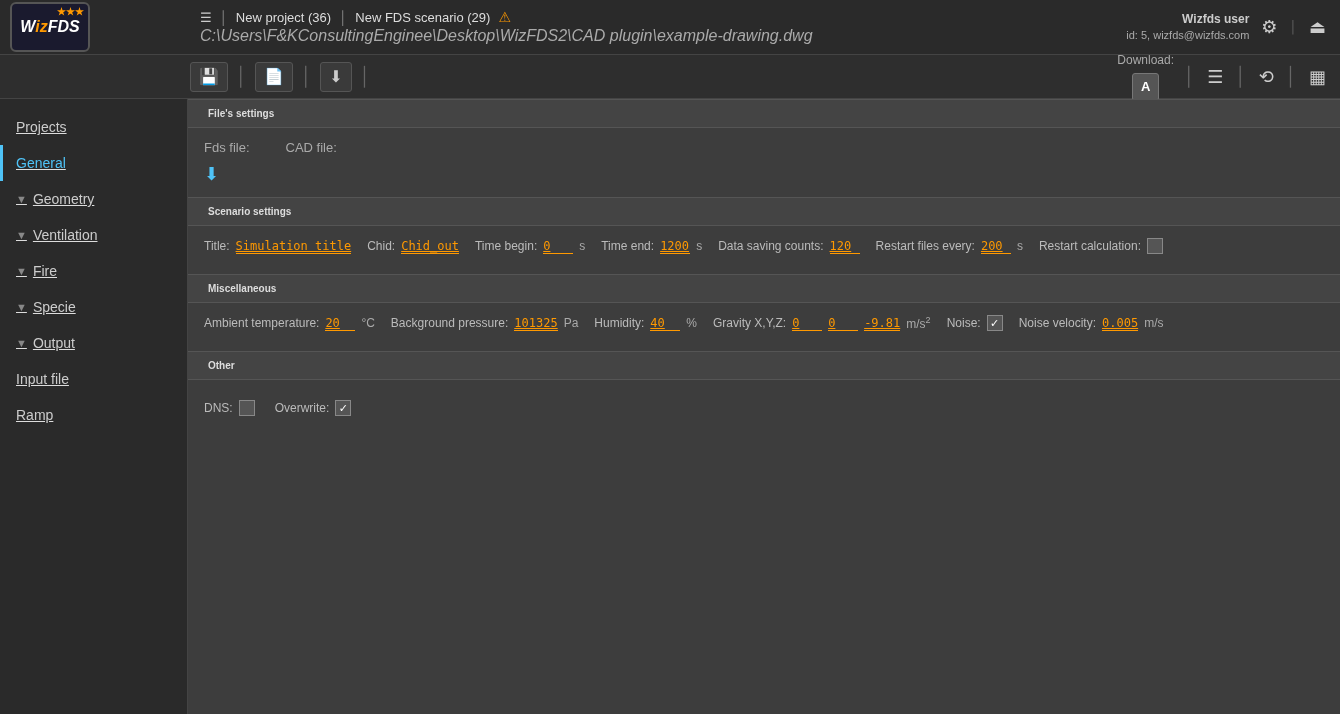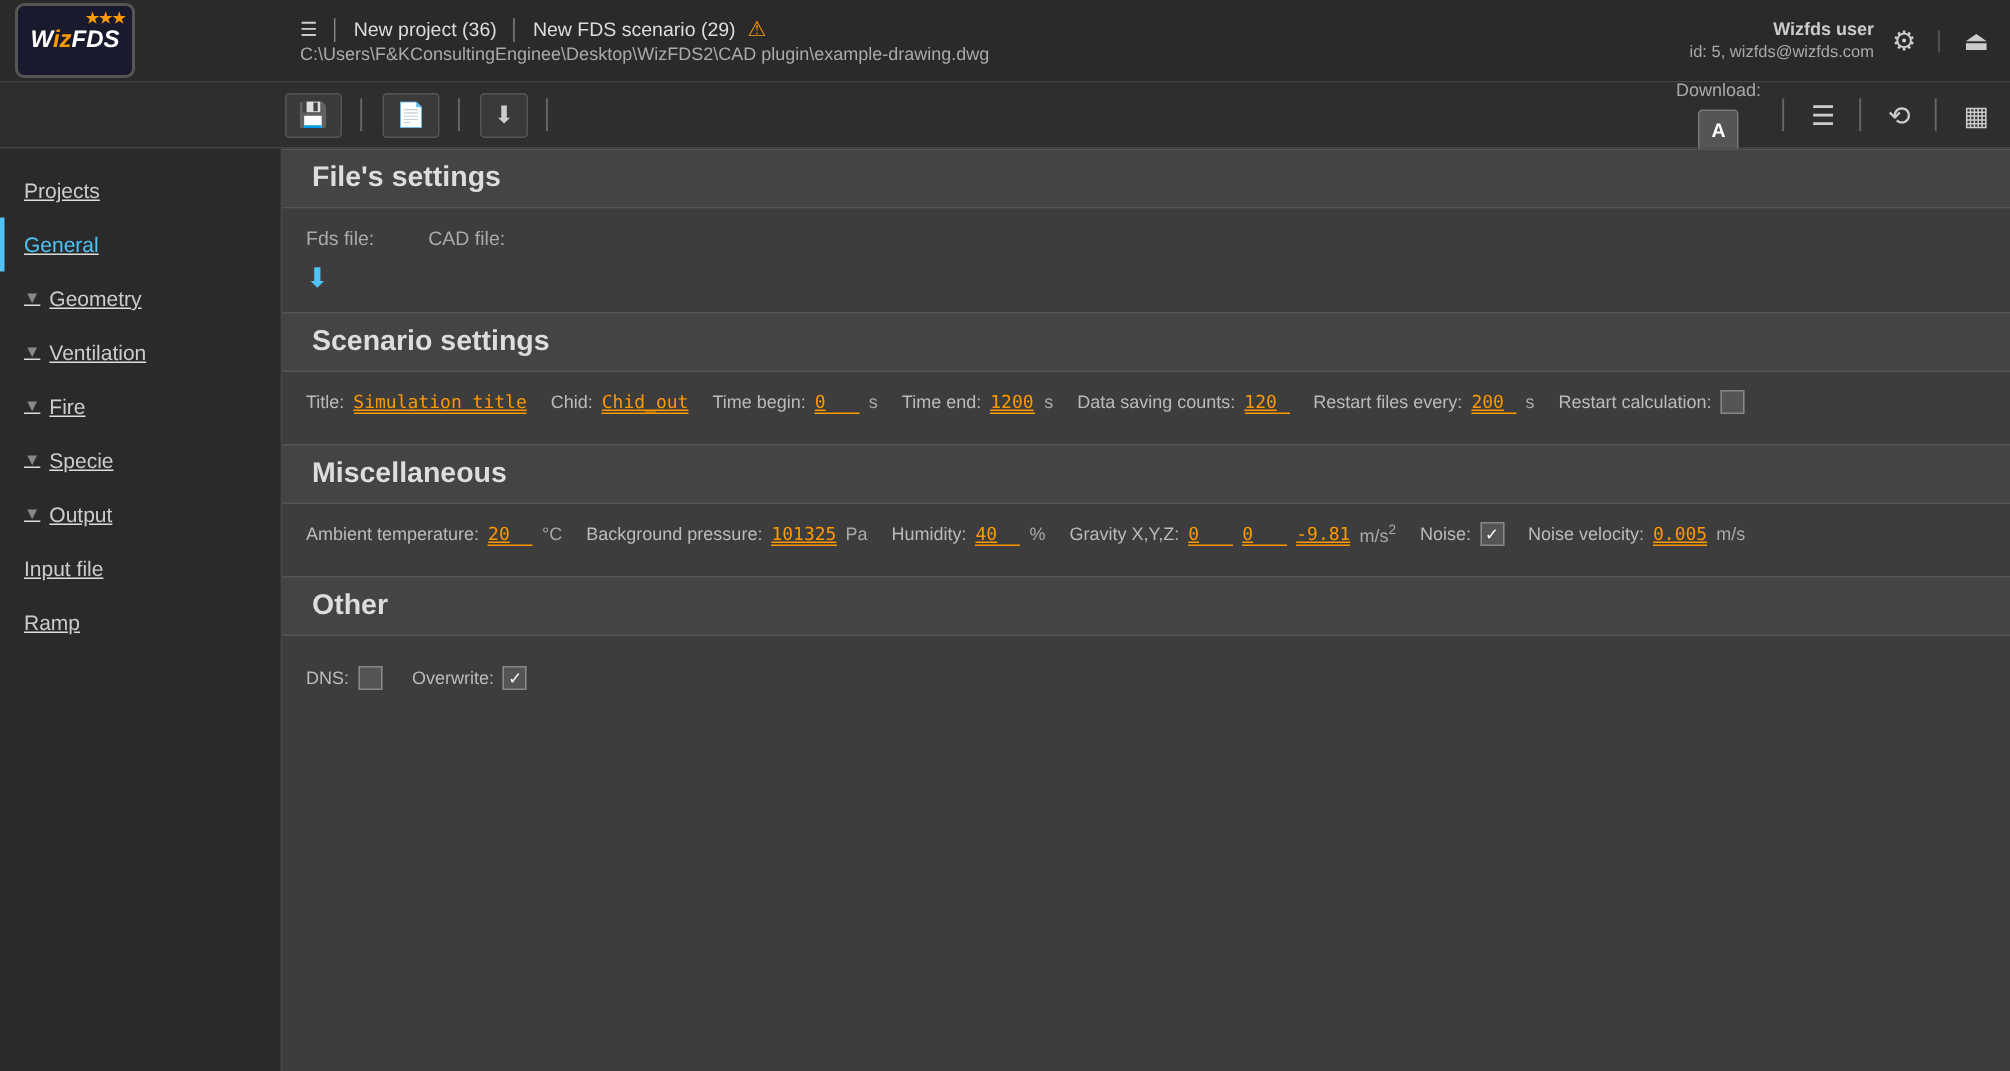--- a/index.html
+++ b/index.html
@@ -78,23 +78,24 @@
       color: #ddd;
     }
     .top-center-row1 .scenario-name {
       color: #ddd;
     }
     .top-center-row1 .warn-icon {
       color: #f90;
       font-size: 14px;
     }
     .top-center-row2 {
-      font-size: 12px;
+      font-size: 16px;
       color: #aaa;
       margin-top: 2px;
+      font-style: italic;
     }
 
     .top-right {
       display: flex;
       align-items: center;
       gap: 8px;
       font-size: 12px;
       color: #ccc;
     }
     .top-right .user-info {
@@ -221,21 +222,21 @@
       flex: 1;
       background: #3d3d3d;
       overflow-y: auto;
       padding: 0 0 20px 0;
     }
 
     
     .section-header {
       background: #444;
       padding: 8px 20px;
-      font-size: 19px;
+      font-size: 10px;
       font-weight: bold;
       color: #ddd;
       margin-bottom: 0;
       border-bottom: 1px solid #555;
       border-top: 1px solid #555;
     }
     .section-body {
       padding: 12px 16px;
       background: #3d3d3d;
     }

